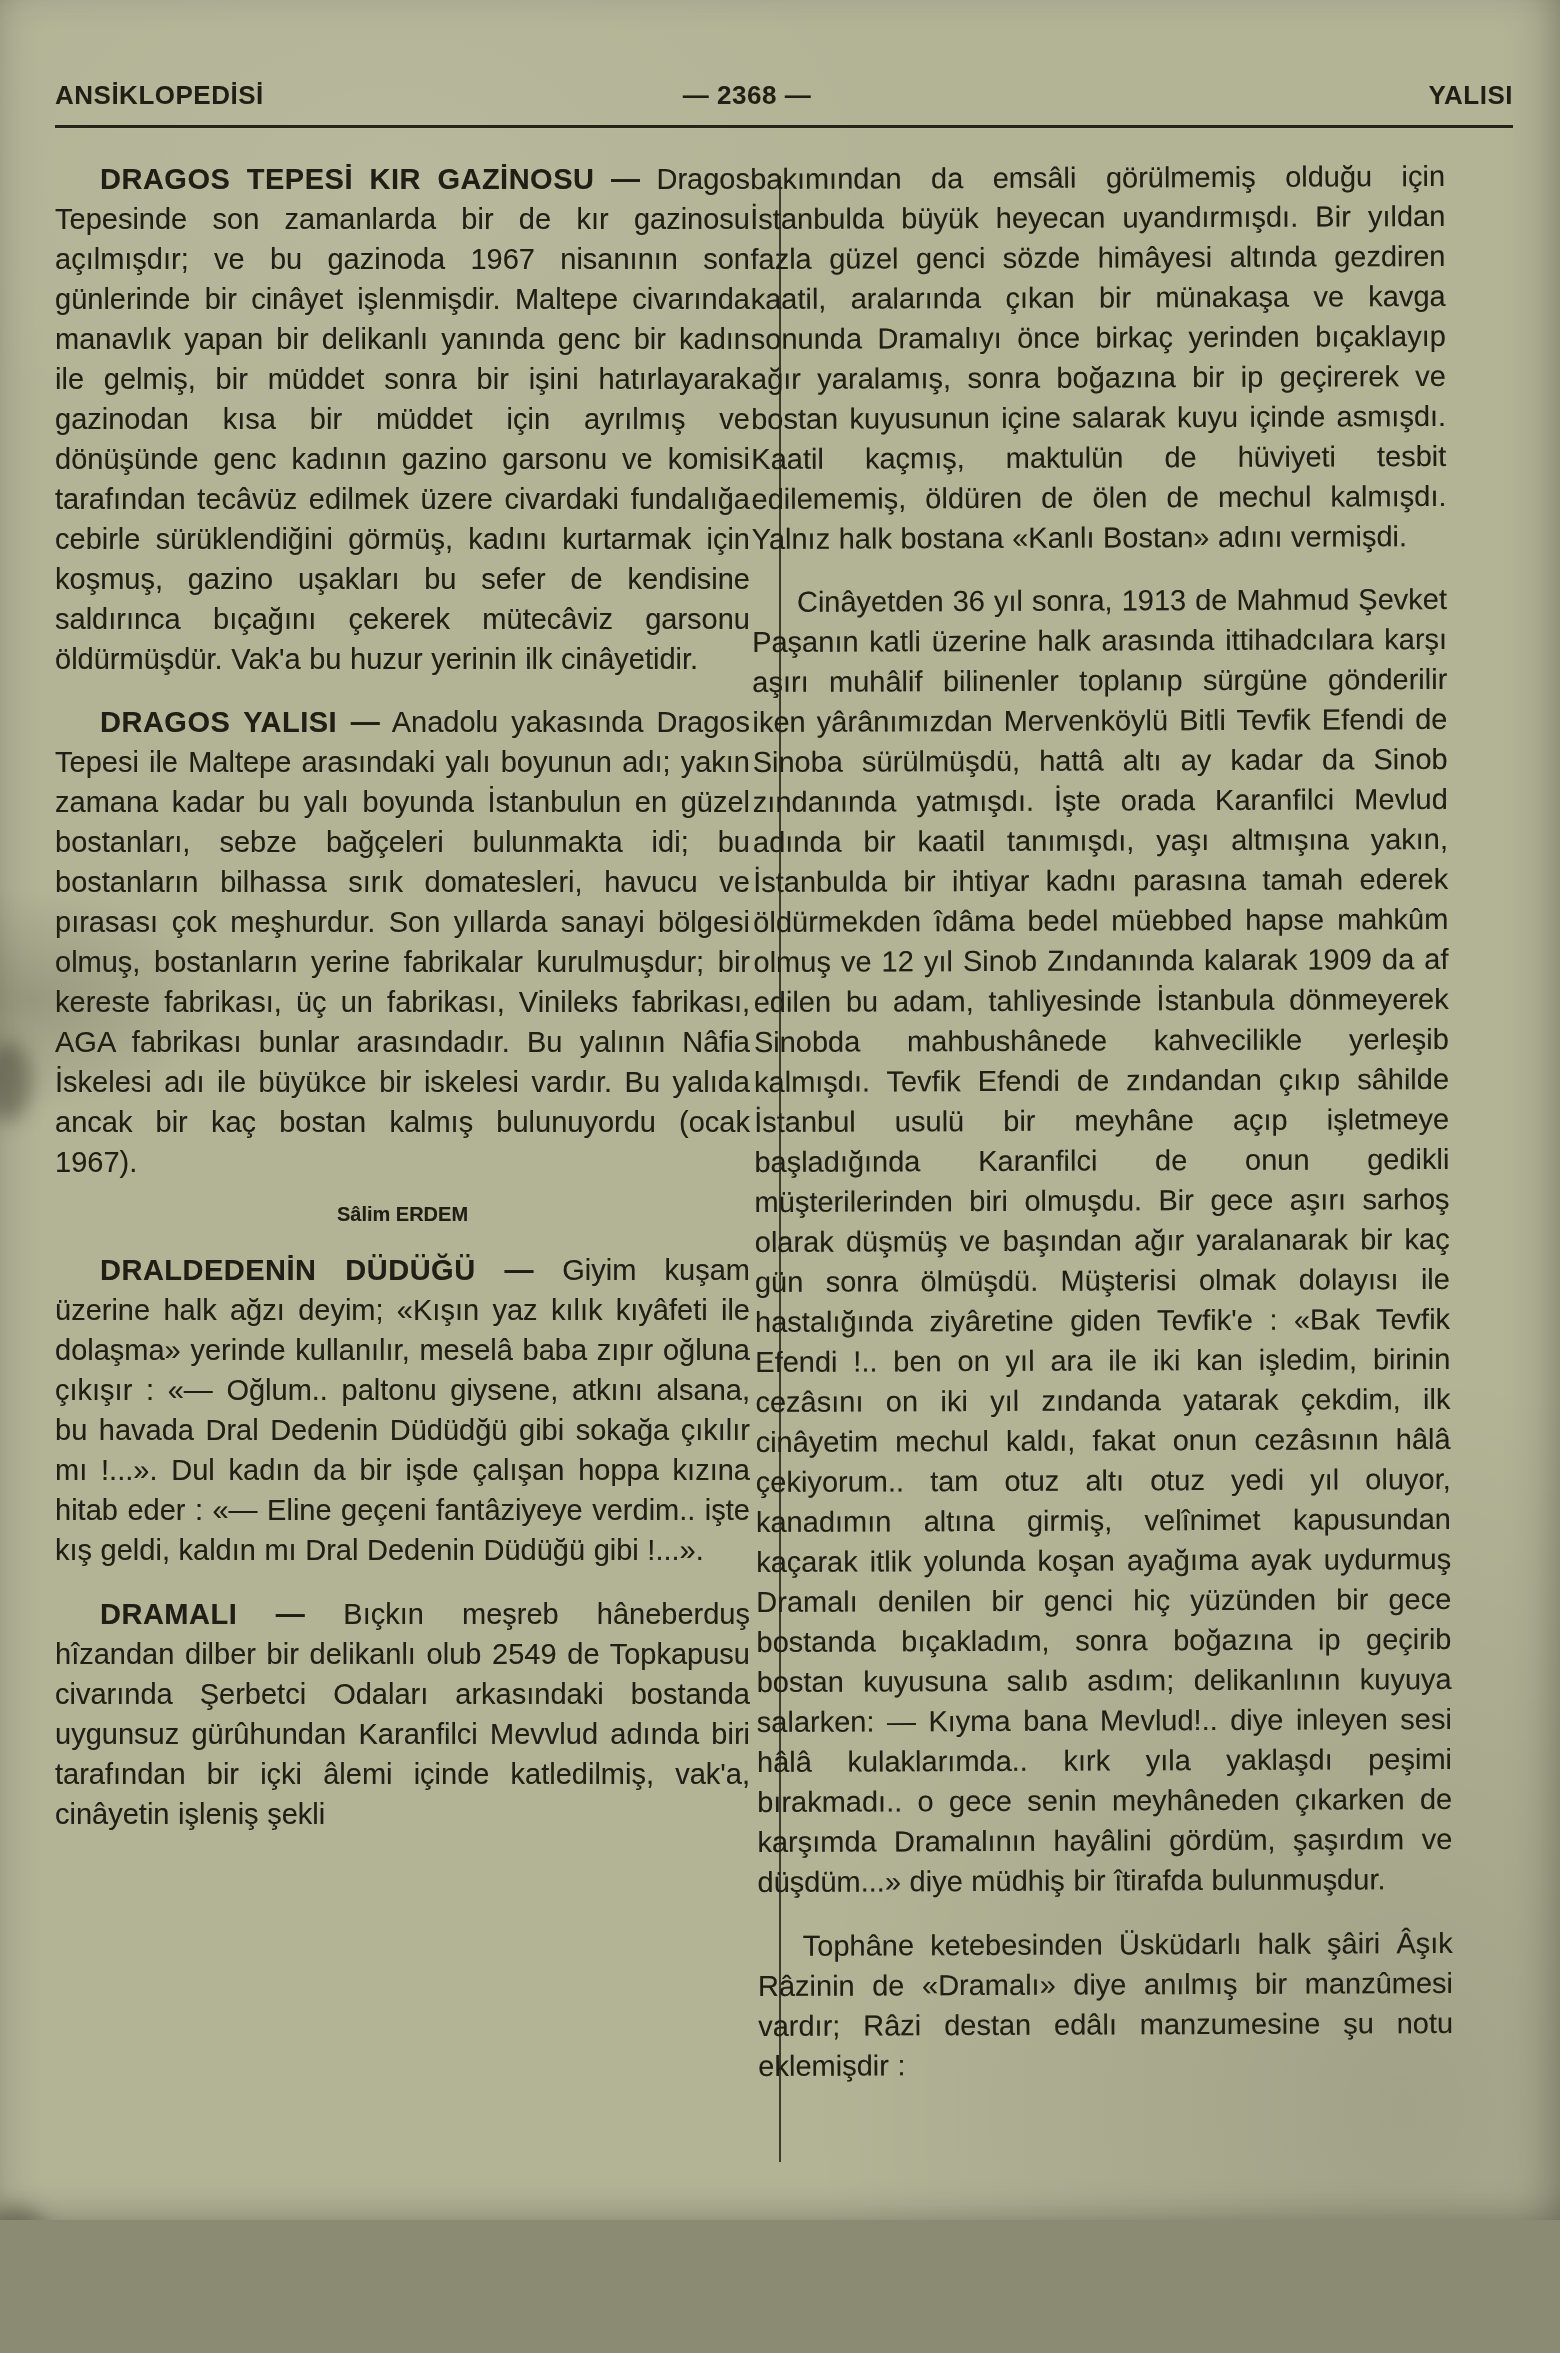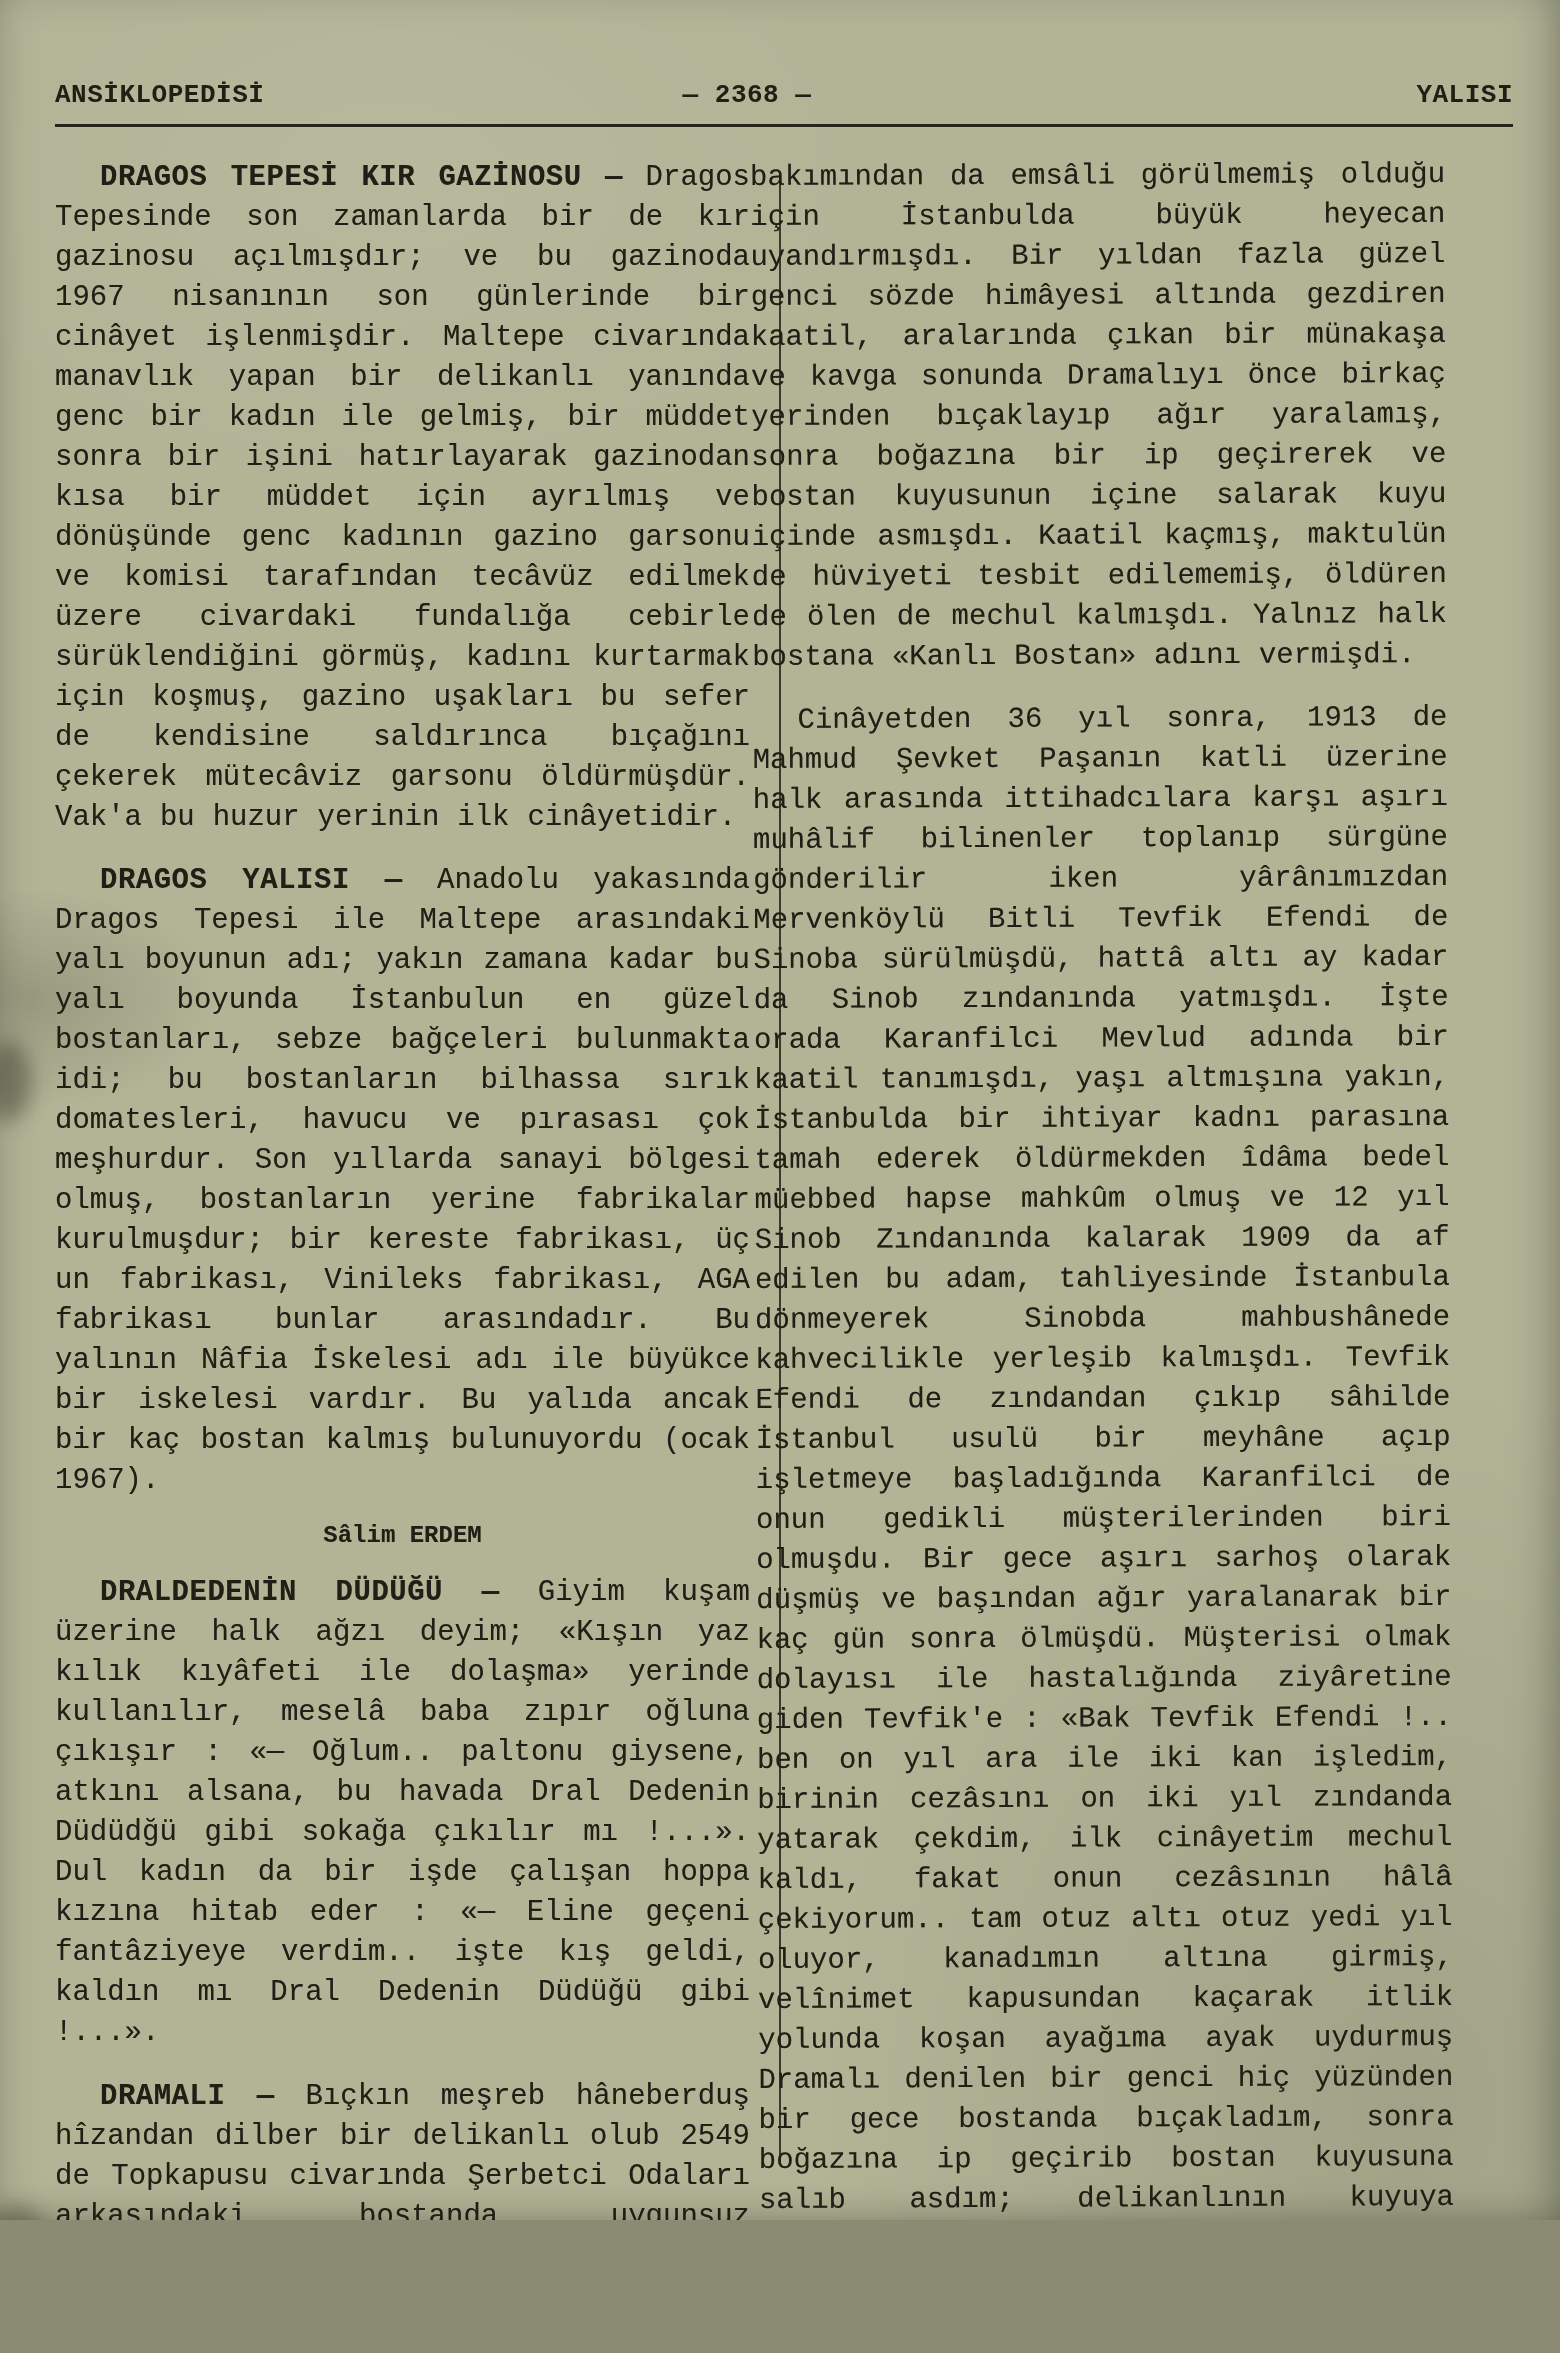--- a/index.html
+++ b/index.html
@@ -18,21 +18,21 @@
     background-image:
       radial-gradient(744px 478px at 25% 8%, rgba(255,255,255,0.06), rgba(255,255,255,0) 70%),
       radial-gradient(850px 1063px at 90% 95%, rgba(0,0,0,0.10), rgba(0,0,0,0) 70%),
       radial-gradient(266px 159px at 2% 45%, rgba(30,28,18,0.18), rgba(30,28,18,0) 70%);
     box-shadow:
       inset -26.6px 0 48px -21px rgba(0,0,0,0.28),
       inset 21px 0 48px -26.6px rgba(0,0,0,0.18),
       inset 0 -21px 43px -21px rgba(0,0,0,0.18),
       inset 0 16px 37px -21px rgba(255,255,255,0.10);
     overflow: hidden;
-    font-family: Liberation Mono, monospace;
+    font-family: Liberation Sans, sans-serif;
     color: #201e15;
   }
   .smudge {
     position: absolute;
     border-radius: 50%;
     filter: blur(9.6px);
     pointer-events: none;
   }
   .smudge-a { left: -16px; top: 1042px; width: 48px; height: 80px; background: rgba(25,23,14,0.35); }
   .smudge-b { left: -10.6px; top: 2205px; width: 58px; height: 58px; background: rgba(25,23,14,0.28); }
@@ -83,21 +83,21 @@
     hyphens: auto;
     -webkit-hyphens: auto;
     word-spacing: 0.5px;
     text-shadow: 0 0 0.5px rgba(22,20,12,0.35);
   }
   .col .para + .para { margin-top: 23.4px; }
   .lead { font-weight: bold; letter-spacing: 0.5px; }
 
   .byline {
     margin: 21px 0 24.4px;
-    font-size: 24px;
+    font-size: 20px;
     font-weight: bold;
     text-align: center;
     text-shadow: 0 0 0.5px rgba(22,20,12,0.35);
   }
 
   .col-right { transform: rotate(-0.25deg); transform-origin: top left; }
   .col-right .para.cont { text-indent: 0; }
 </style>
 </head>
 <body>

